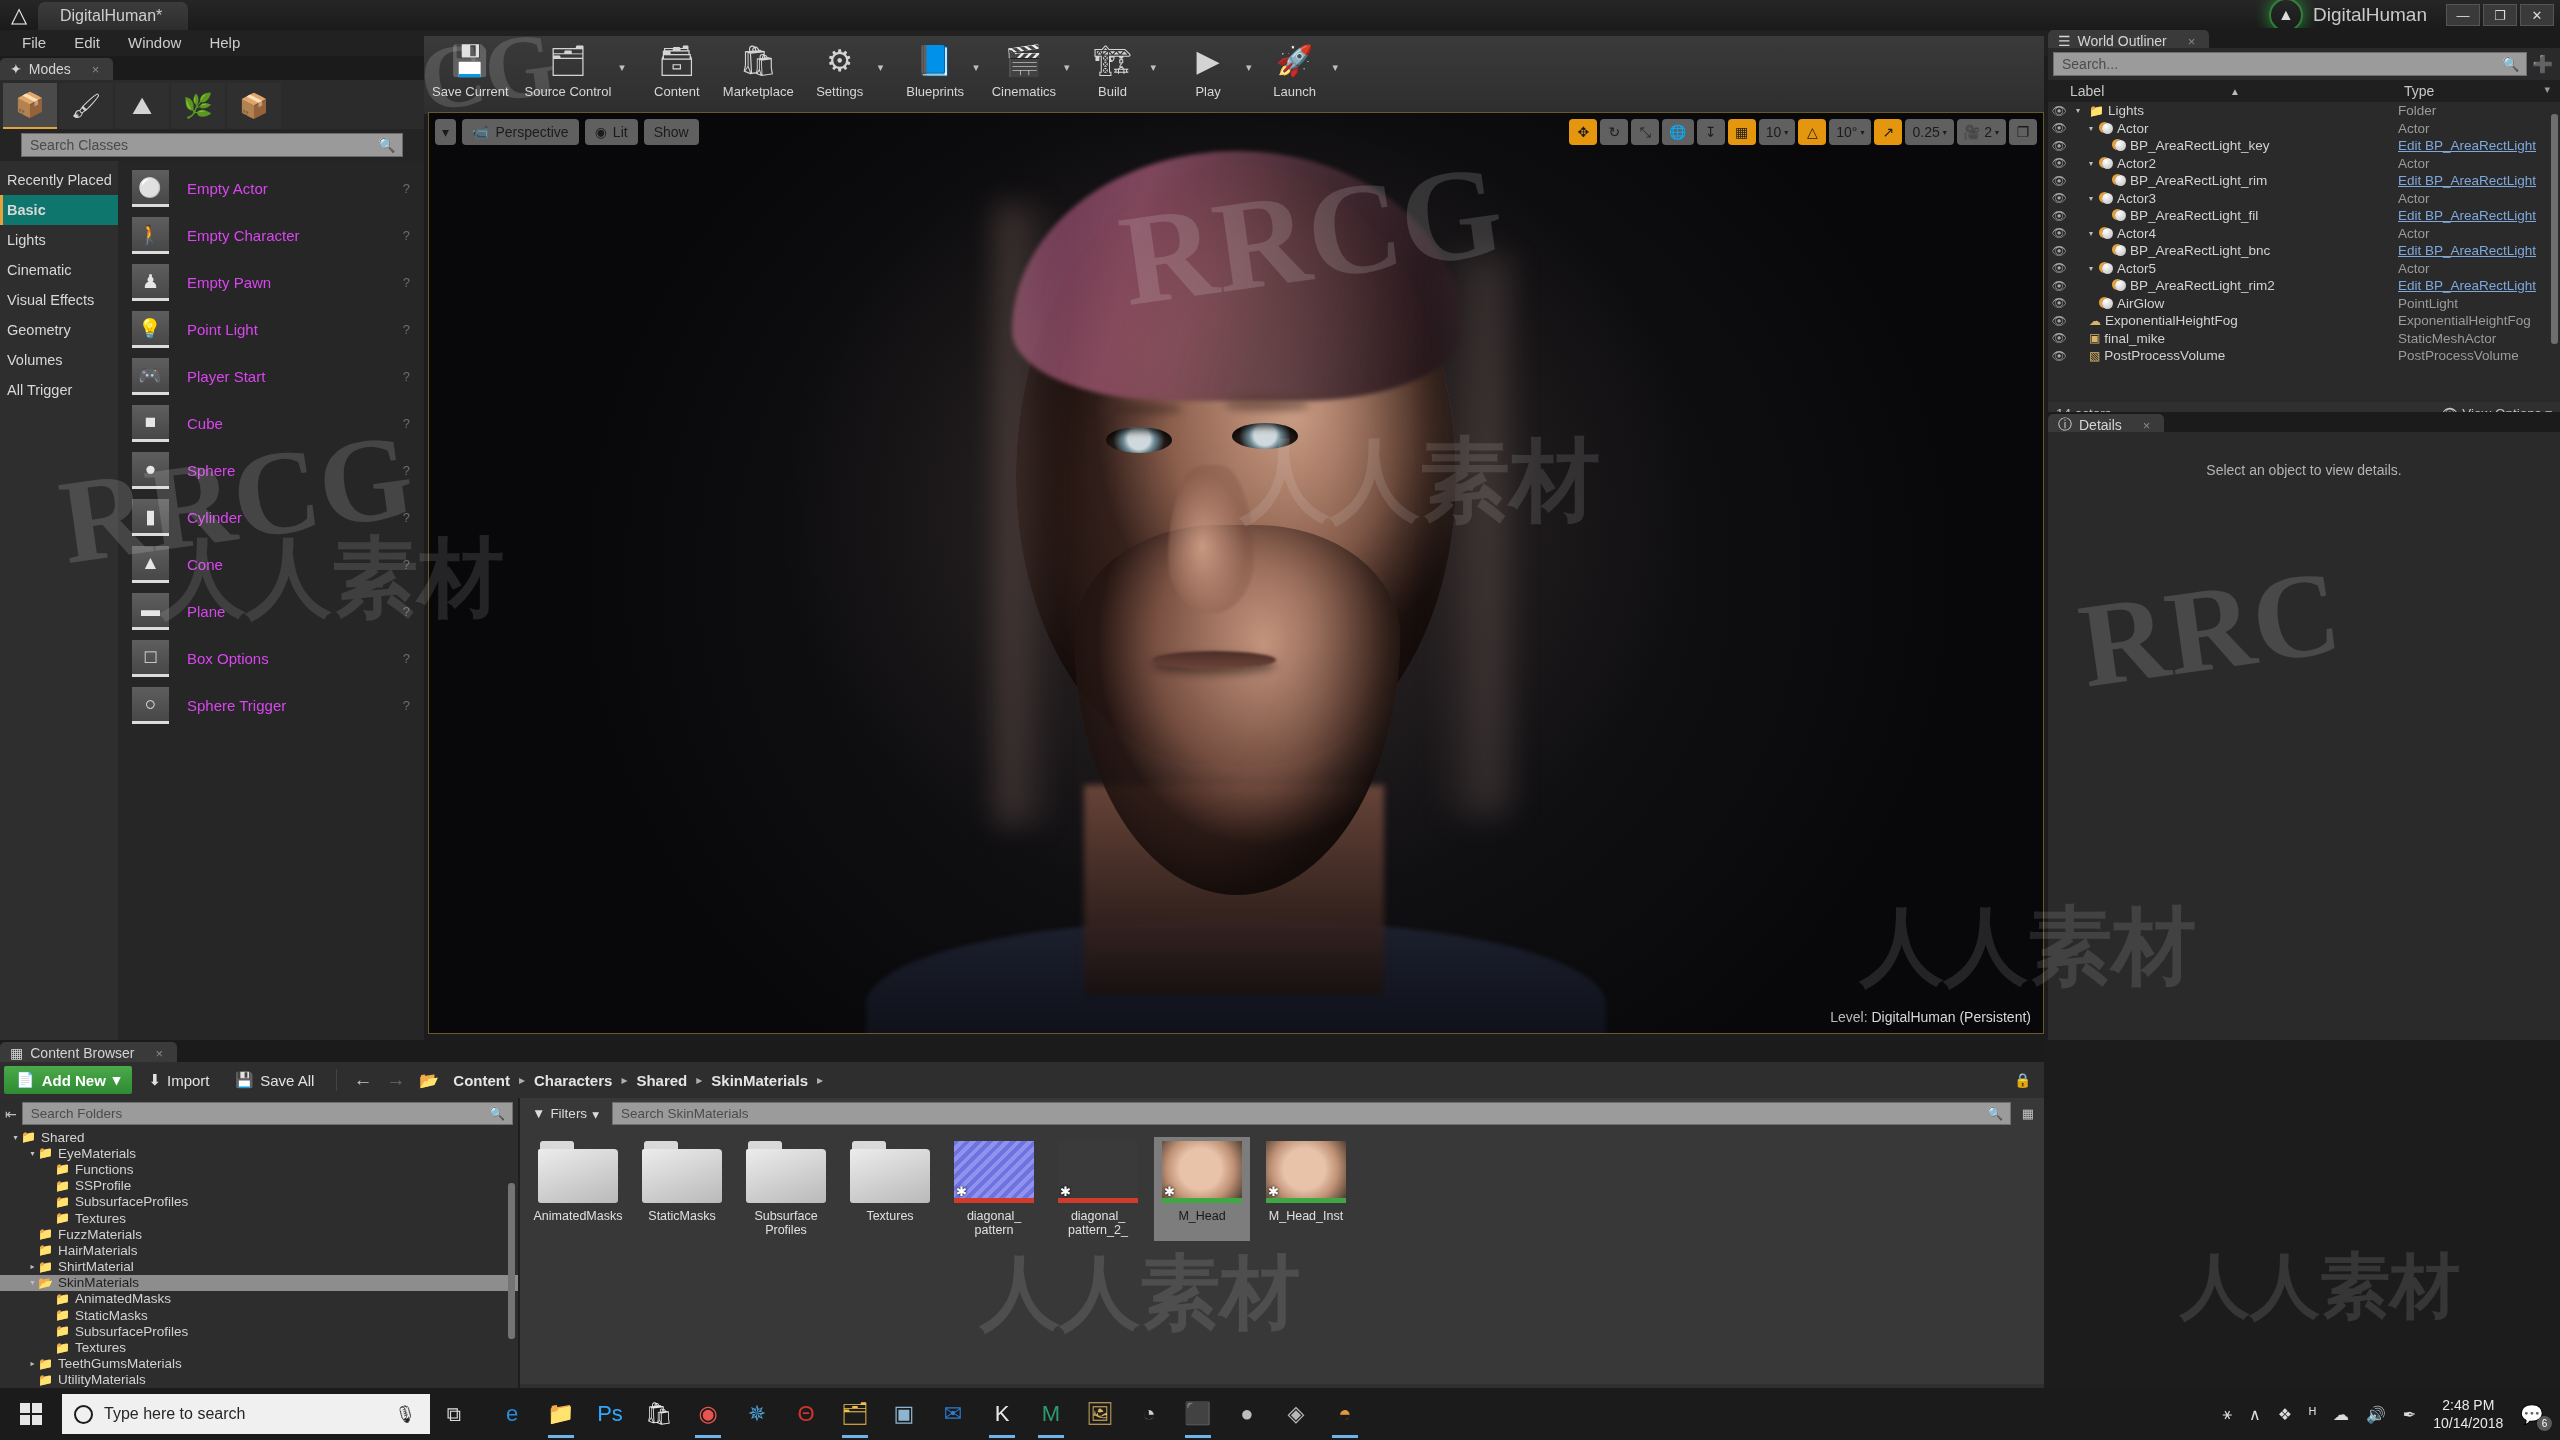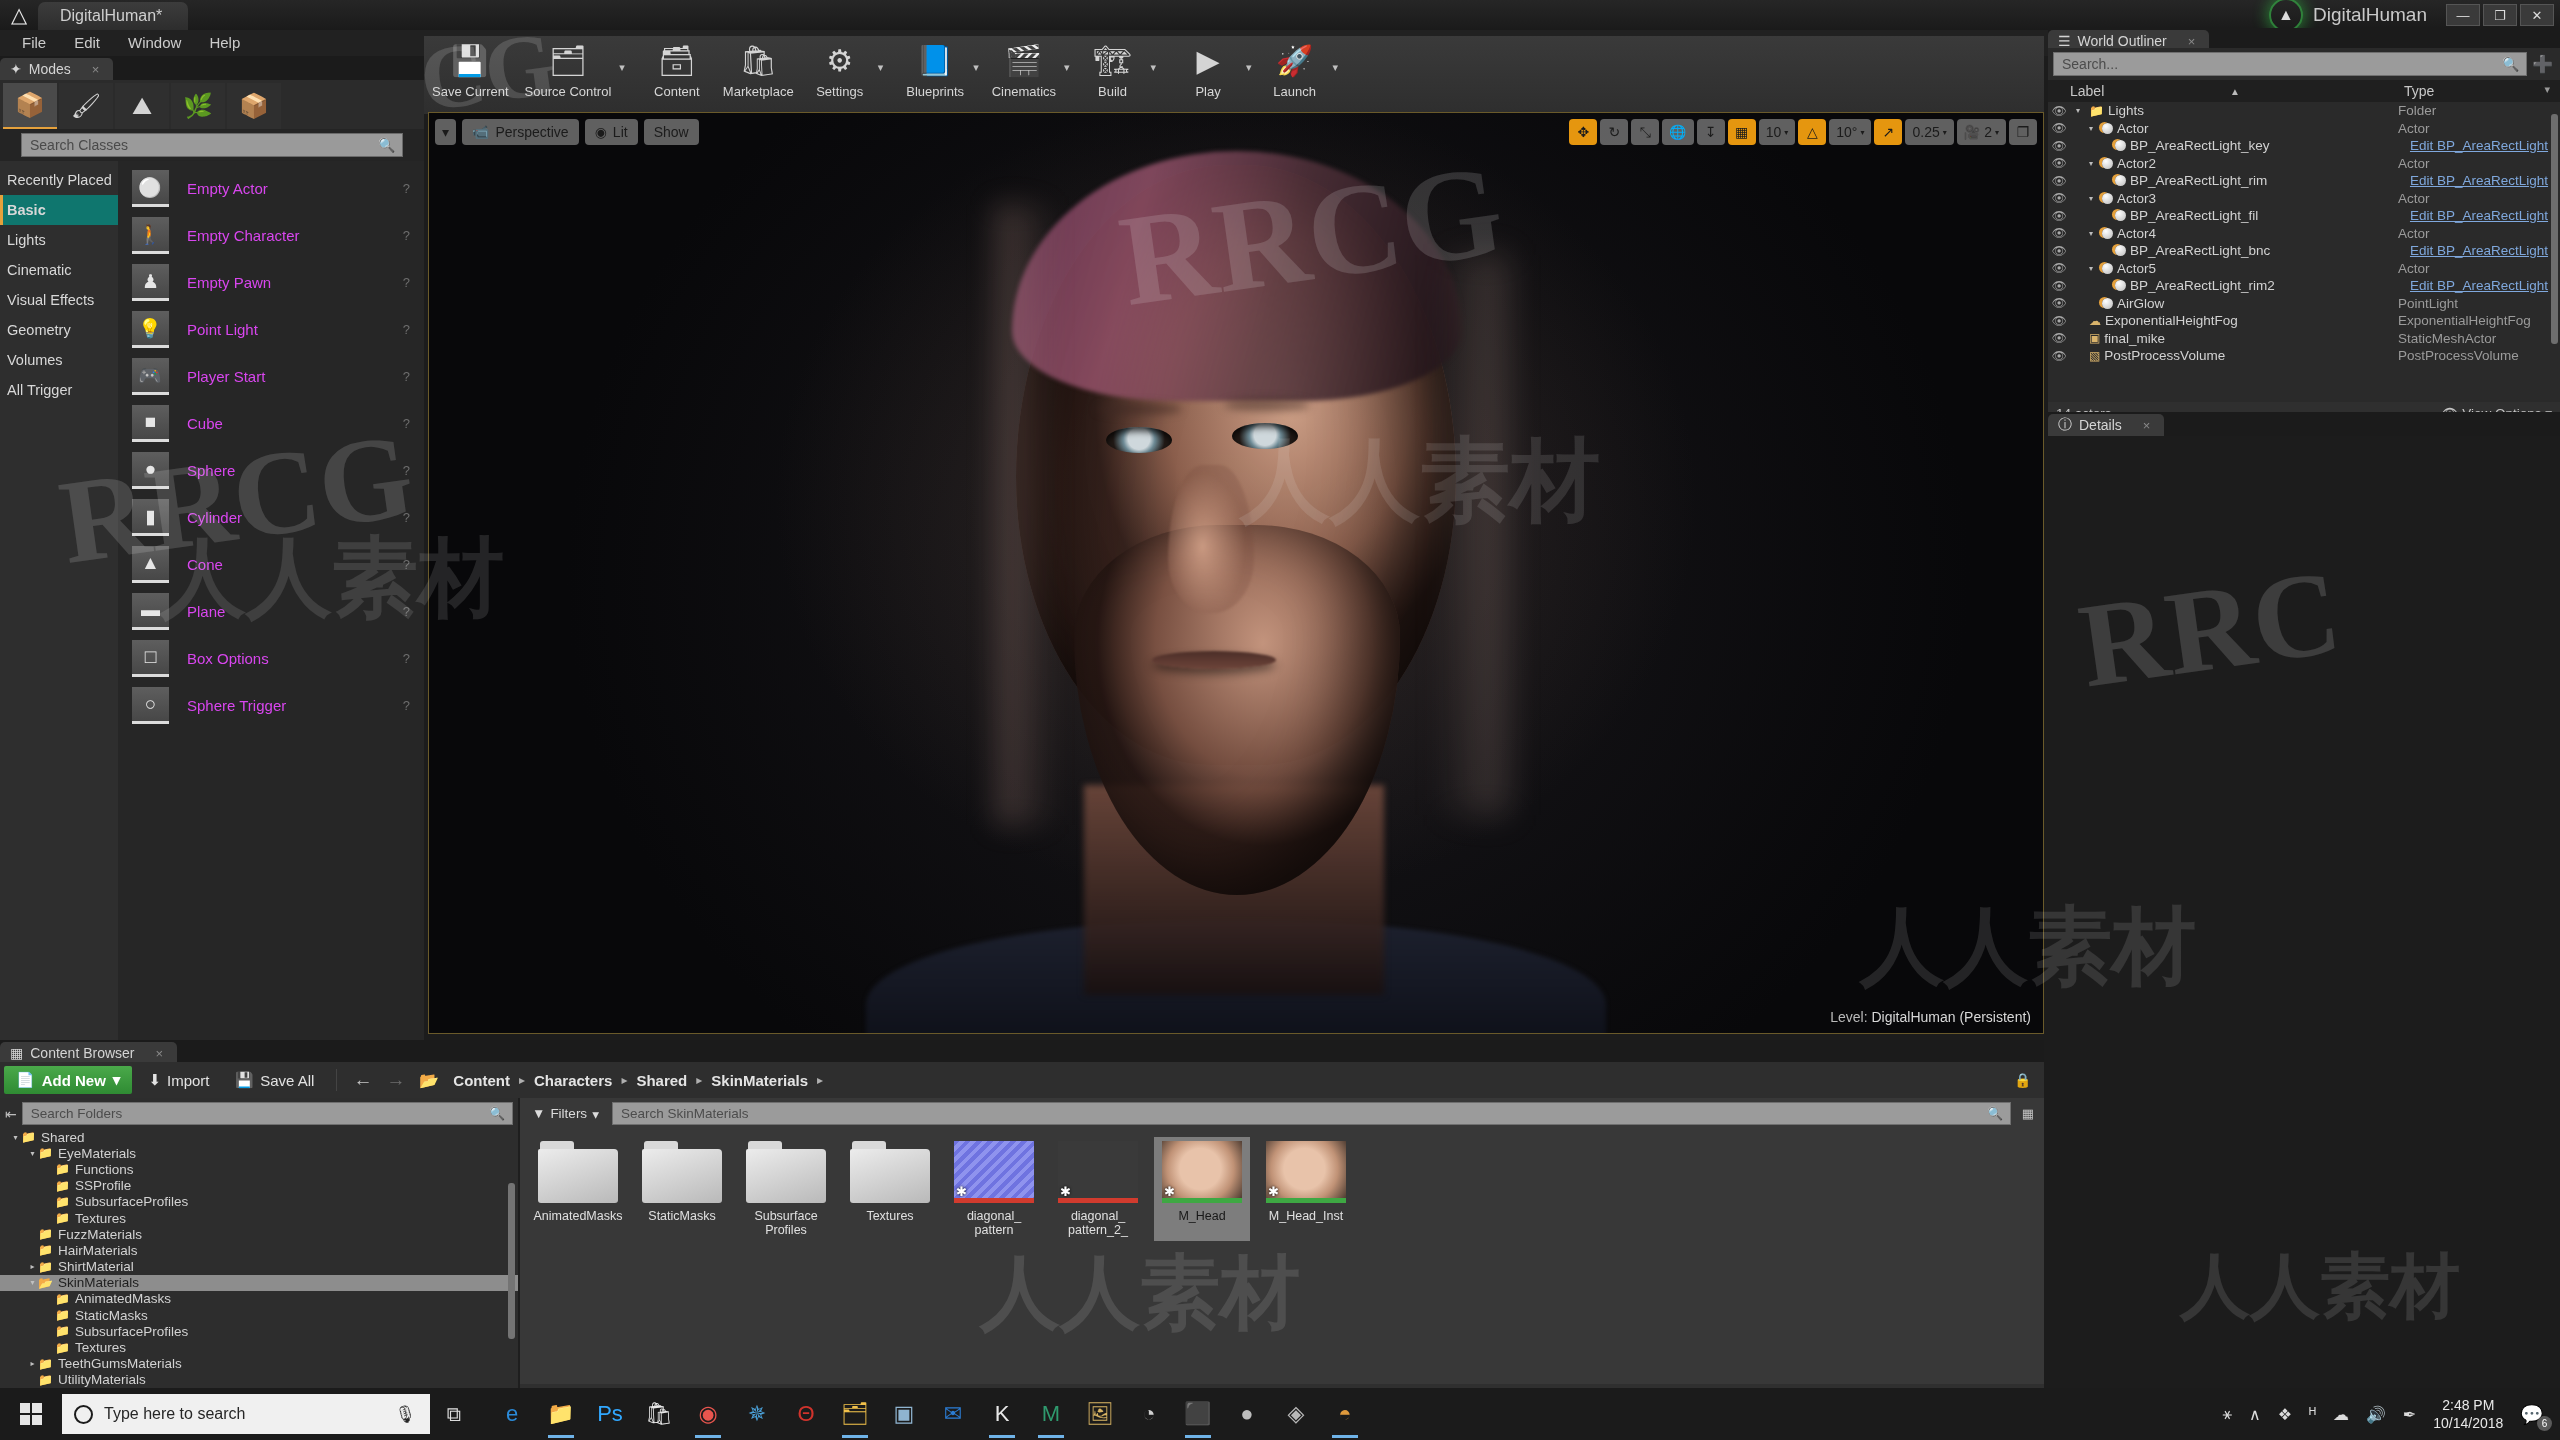--- a/index.html
+++ b/index.html
@@ -234,21 +234,21 @@
   }
   .ol-head .c1 { width: 350px; padding-left: 22px; position: relative; }
   .ol-head .c1 .sortarrow { position: absolute; left: 182px; top: 3px; font-size: 10px; color: #bbb; }
   .ol-head .c2 { flex: 1; padding-left: 6px; position: relative; }
   .ol-head .c2 .filt { position: absolute; right: 10px; font-size: 11px; color: #999; }
   .ol-rows { height: 262px; overflow: hidden; position: relative; }
   .ol-row { display: flex; height: 17.5px; align-items: center; font-size: 13.5px; }
   .ol-row .eye-c { width: 22px; display: flex; align-items: center; justify-content: center; color: #a9a9a9; font-size: 12px; }
   .ol-row .lbl-c { width: 328px; display: flex; align-items: center; gap: 4px; color: #d2d2d2; overflow: hidden; white-space: nowrap; }
   .ol-row .type-c { flex: 1; color: #9b9b9b; overflow: hidden; white-space: nowrap; }
-  .ol-row .type-c.link { color: #7fa8dd; text-decoration: underline; text-align: center; }
+  .ol-row .type-c.link { color: #7fa8dd; text-decoration: underline; }
   .ol-row .tri { font-size: 8px; color: #bbb; width: 9px; }
   .ol-row .dot { width: 11px; height: 11px; border-radius: 50%; background: radial-gradient(circle at 35% 30%, #fff, #b9b9b9); box-shadow: -3px -1px 0 0 #e5a13c; }
   .ol-row .fold { color: #d9b36b; font-size: 12px; }
   .ol-scroll { position: absolute; right: 2px; top: 12px; width: 7px; height: 230px; background: #6e6e6e; border-radius: 3px; }
   .ol-foot {
     position: absolute; bottom: 0; left: 0; right: 0; height: 22px; background: #2f2f2f;
     display: flex; align-items: center; justify-content: space-between; padding: 0 8px;
     font-size: 13.5px; color: #c4c4c4;
   }
   .details { position: absolute; left: 0; top: 392px; width: 512px; height: 608px; background: #2a2a2a; }
@@ -833,20 +833,23 @@
         </span>
       </div>
     </div>
 
     <div class="panel-tab-strip" style="position:absolute;left:0;top:372px;width:512px;">
       <div class="panel-tab">
         <span>ⓘ</span>
         <span>Details</span>
         <span class="x">×</span>
       </div>
+    </div>
+    <div class="details">
+      <div class="details-empty">Select an object to view details.</div>
     </div>
   </div>
 
   <div class="panel-tab-strip" style="position:absolute;left:0;top:1040px;width:2044px;">
     <div class="panel-tab">
       <span>▦</span>
       <span>Content Browser</span>
       <span class="x">×</span>
     </div>
   </div>

